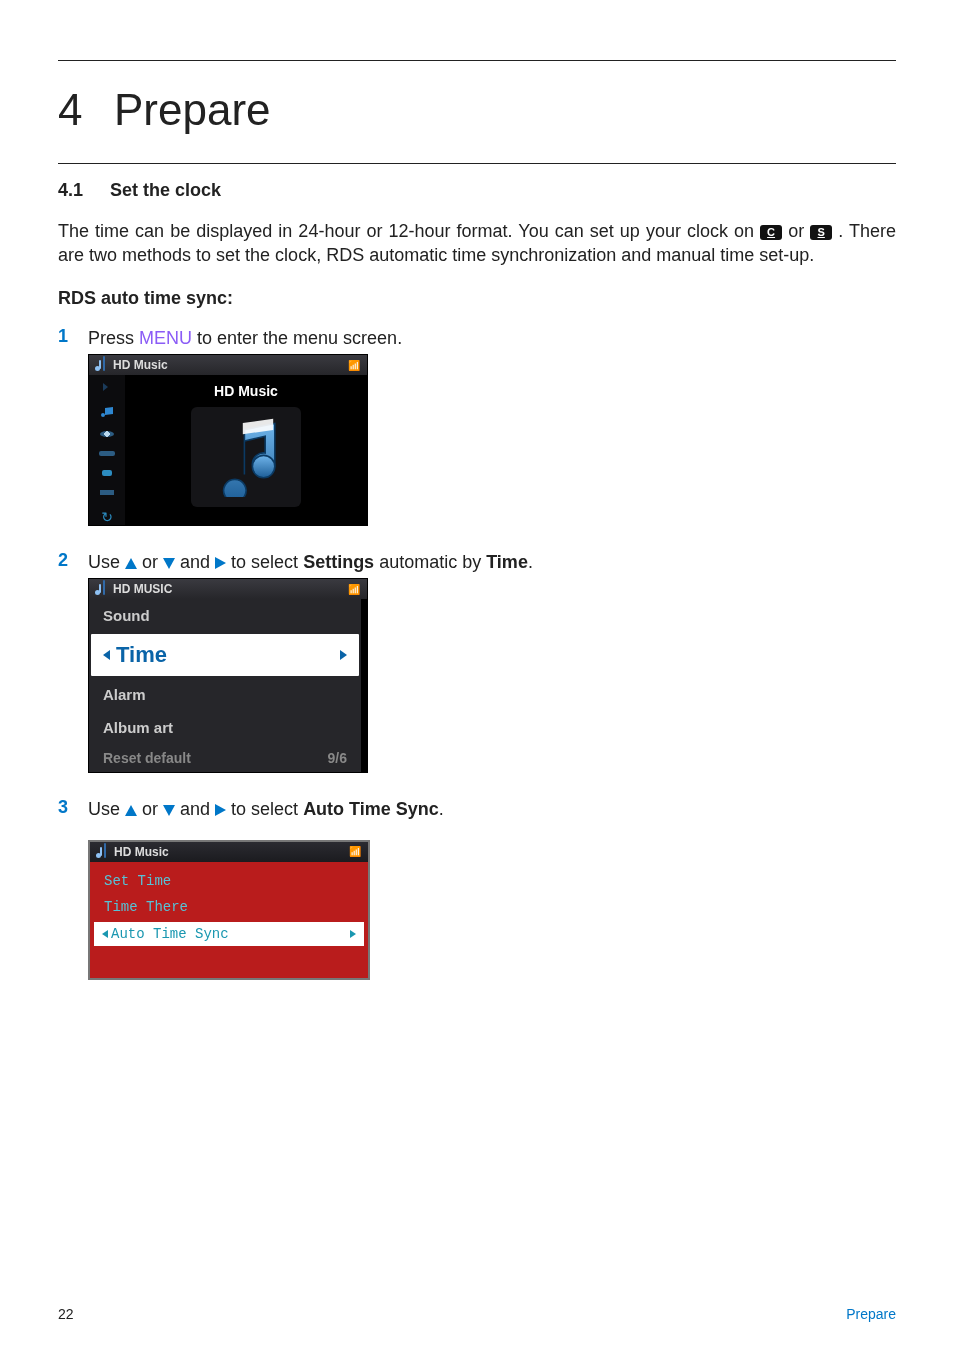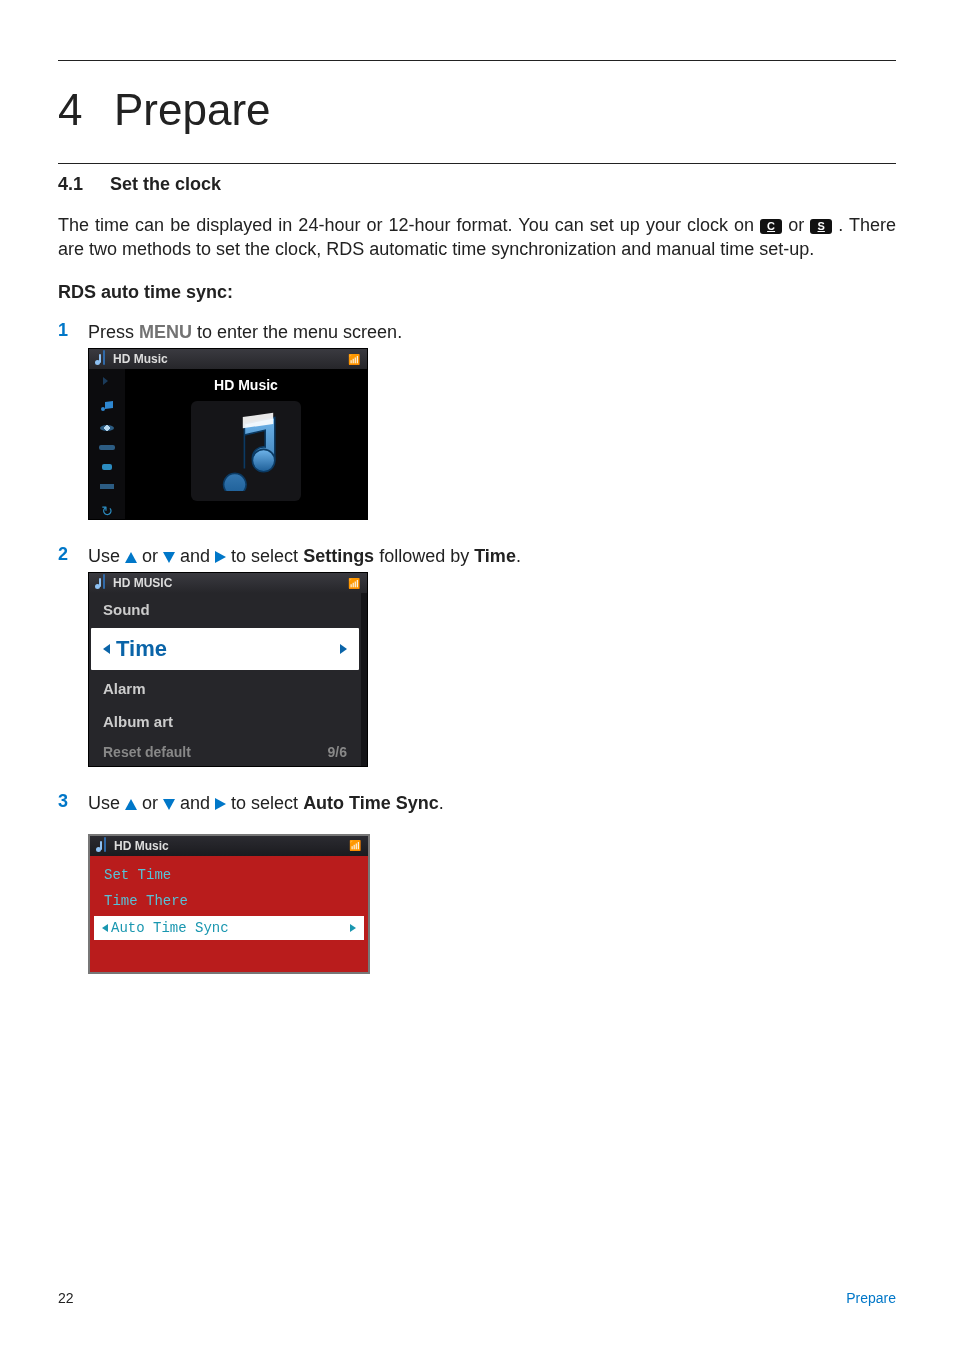--- a/index.html
+++ b/index.html
@@ -35,21 +35,21 @@
   }
   .chapter-title {
     font-size: 44px;
     font-weight: 300;
     color: #222;
     margin-left: 4px;
   }
   .sec-head {
     display:flex;
     align-items: center;
-    margin-top: 10px;
+    margin-top: 16px;
     margin-bottom: 18px;
   }
   .sec-num {
     font-size: 18px;
     font-weight: 700;
     width: 52px;
   }
   .sec-title {
     font-size: 18px;
     font-weight: 700;
@@ -69,21 +69,21 @@
   .step-num {
     color: #0077c8;
     font-weight: 700;
     font-size: 18px;
     width: 30px;
   }
   .step-text {
     font-size: 18px;
     line-height: 1.35;
   }
-  .orange { color: #737373; font-weight:700;margin-top:40px;}
+  .orange { color: #8b5cf6; font-weight:400;margin-top:40px;}
   .tri {
     display: inline-block;
     vertical-align: -1px;
   }
   .tri-up {
     width:0;height:0;border-left:6px solid transparent;border-right:6px solid transparent;border-bottom:11px solid #0077c8;
   }
   .tri-down {
     width:0;height:0;border-left:6px solid transparent;border-right:6px solid transparent;border-top:11px solid #0077c8;
   }
@@ -138,32 +138,32 @@
   }
   .shot2-sel{
     background:#fff;color:#0a64a8;display:flex;align-items:center;justify-content:space-between;padding:8px 12px;font-size:22px;font-weight:700;margin:2px;border-radius:1px;
   }
   .shot2-arrow-left{width:0;height:0;border-top:5px solid transparent;border-bottom:5px solid transparent;border-right:7px solid #0a64a8;margin-right:6px;}
   .shot2-arrow-right{width:0;height:0;border-top:5px solid transparent;border-bottom:5px solid transparent;border-left:7px solid #0a64a8;}
   .shot2-bottom{
     display:flex;justify-content:space-between;padding:6px 14px;color:#888;font-size:14px;font-weight:700;
   }
   .shot2-scroll{width:6px;background:#151518;}
-  .shot2-wrap{display:flex;}
+  .shot2-wrap{display:flex;align-items:center;}
   .shot2-col{flex:1;}
   .shot3-body{background:#b91c1c;padding:6px 0 30px 0;}
   .shot3-row{padding:5px 14px;color:#57c2d6;font-size:14px;font-family:"Courier New",monospace;}
   .shot3-sel{
     margin:2px 4px;background:#fff;color:#1a97b0;display:flex;align-items:center;justify-content:space-between;padding:4px 8px;font-size:14px;font-family:"Courier New",monospace;
   }
   .shot3-sel .l{display:flex;align-items:center;gap:3px;}
   .shot3-sel .arL{width:0;height:0;border-top:4px solid transparent;border-bottom:4px solid transparent;border-right:6px solid #1a97b0;}
   .shot3-sel .arR{width:0;height:0;border-top:4px solid transparent;border-bottom:4px solid transparent;border-left:6px solid #1a97b0;}
   .footer{
-    position:absolute;bottom:44px;left:58px;right:58px;display:flex;justify-content:space-between;font-size:14px;
+    position:absolute;bottom:28px;left:58px;right:58px;display:flex;justify-content:space-between;font-size:14px;
   }
   .footer .fp{color:#0077c8;}
   .shot3{border:2px solid #777;}
 </style>
 </head>
 <body>
 
 <div class="page">
   <hr class="rule">
   <div class="chapter">
@@ -233,21 +233,21 @@
             <rect x="46" y="14" width="38" height="14" fill="#fff" opacity="0.9" transform="skewY(-8)"></rect>
           </svg>
         </div>
       </div>
     </div>
   </div>
 
   <div class="step">
     <div class="step-num">2</div>
     <div class="step-text">
-      <span>Use </span><span class="tri tri-up"></span><span> or </span><span class="tri tri-down"></span><span> and </span><span class="tri tri-right"></span><span> to select </span><span class="bold">Settings</span><span> followed by </span><span class="bold">Time</span><span>.</span>
+      <span>Use </span><span class="tri tri-up"></span><span> or </span><span class="tri tri-down"></span><span> and </span><span class="tri tri-right"></span><span> to select </span><span class="bold">Settings</span><span> automatic by </span><span class="bold">Time</span><span>.</span>
     </div>
   </div>
 
   <div class="shot">
     <div class="shot-titlebar">
       <div class="titlebar-left">
         <span class="note-icon-small"></span>
         <span>HD MUSIC</span>
       </div>
       <span class="sig-icon">📶</span>

